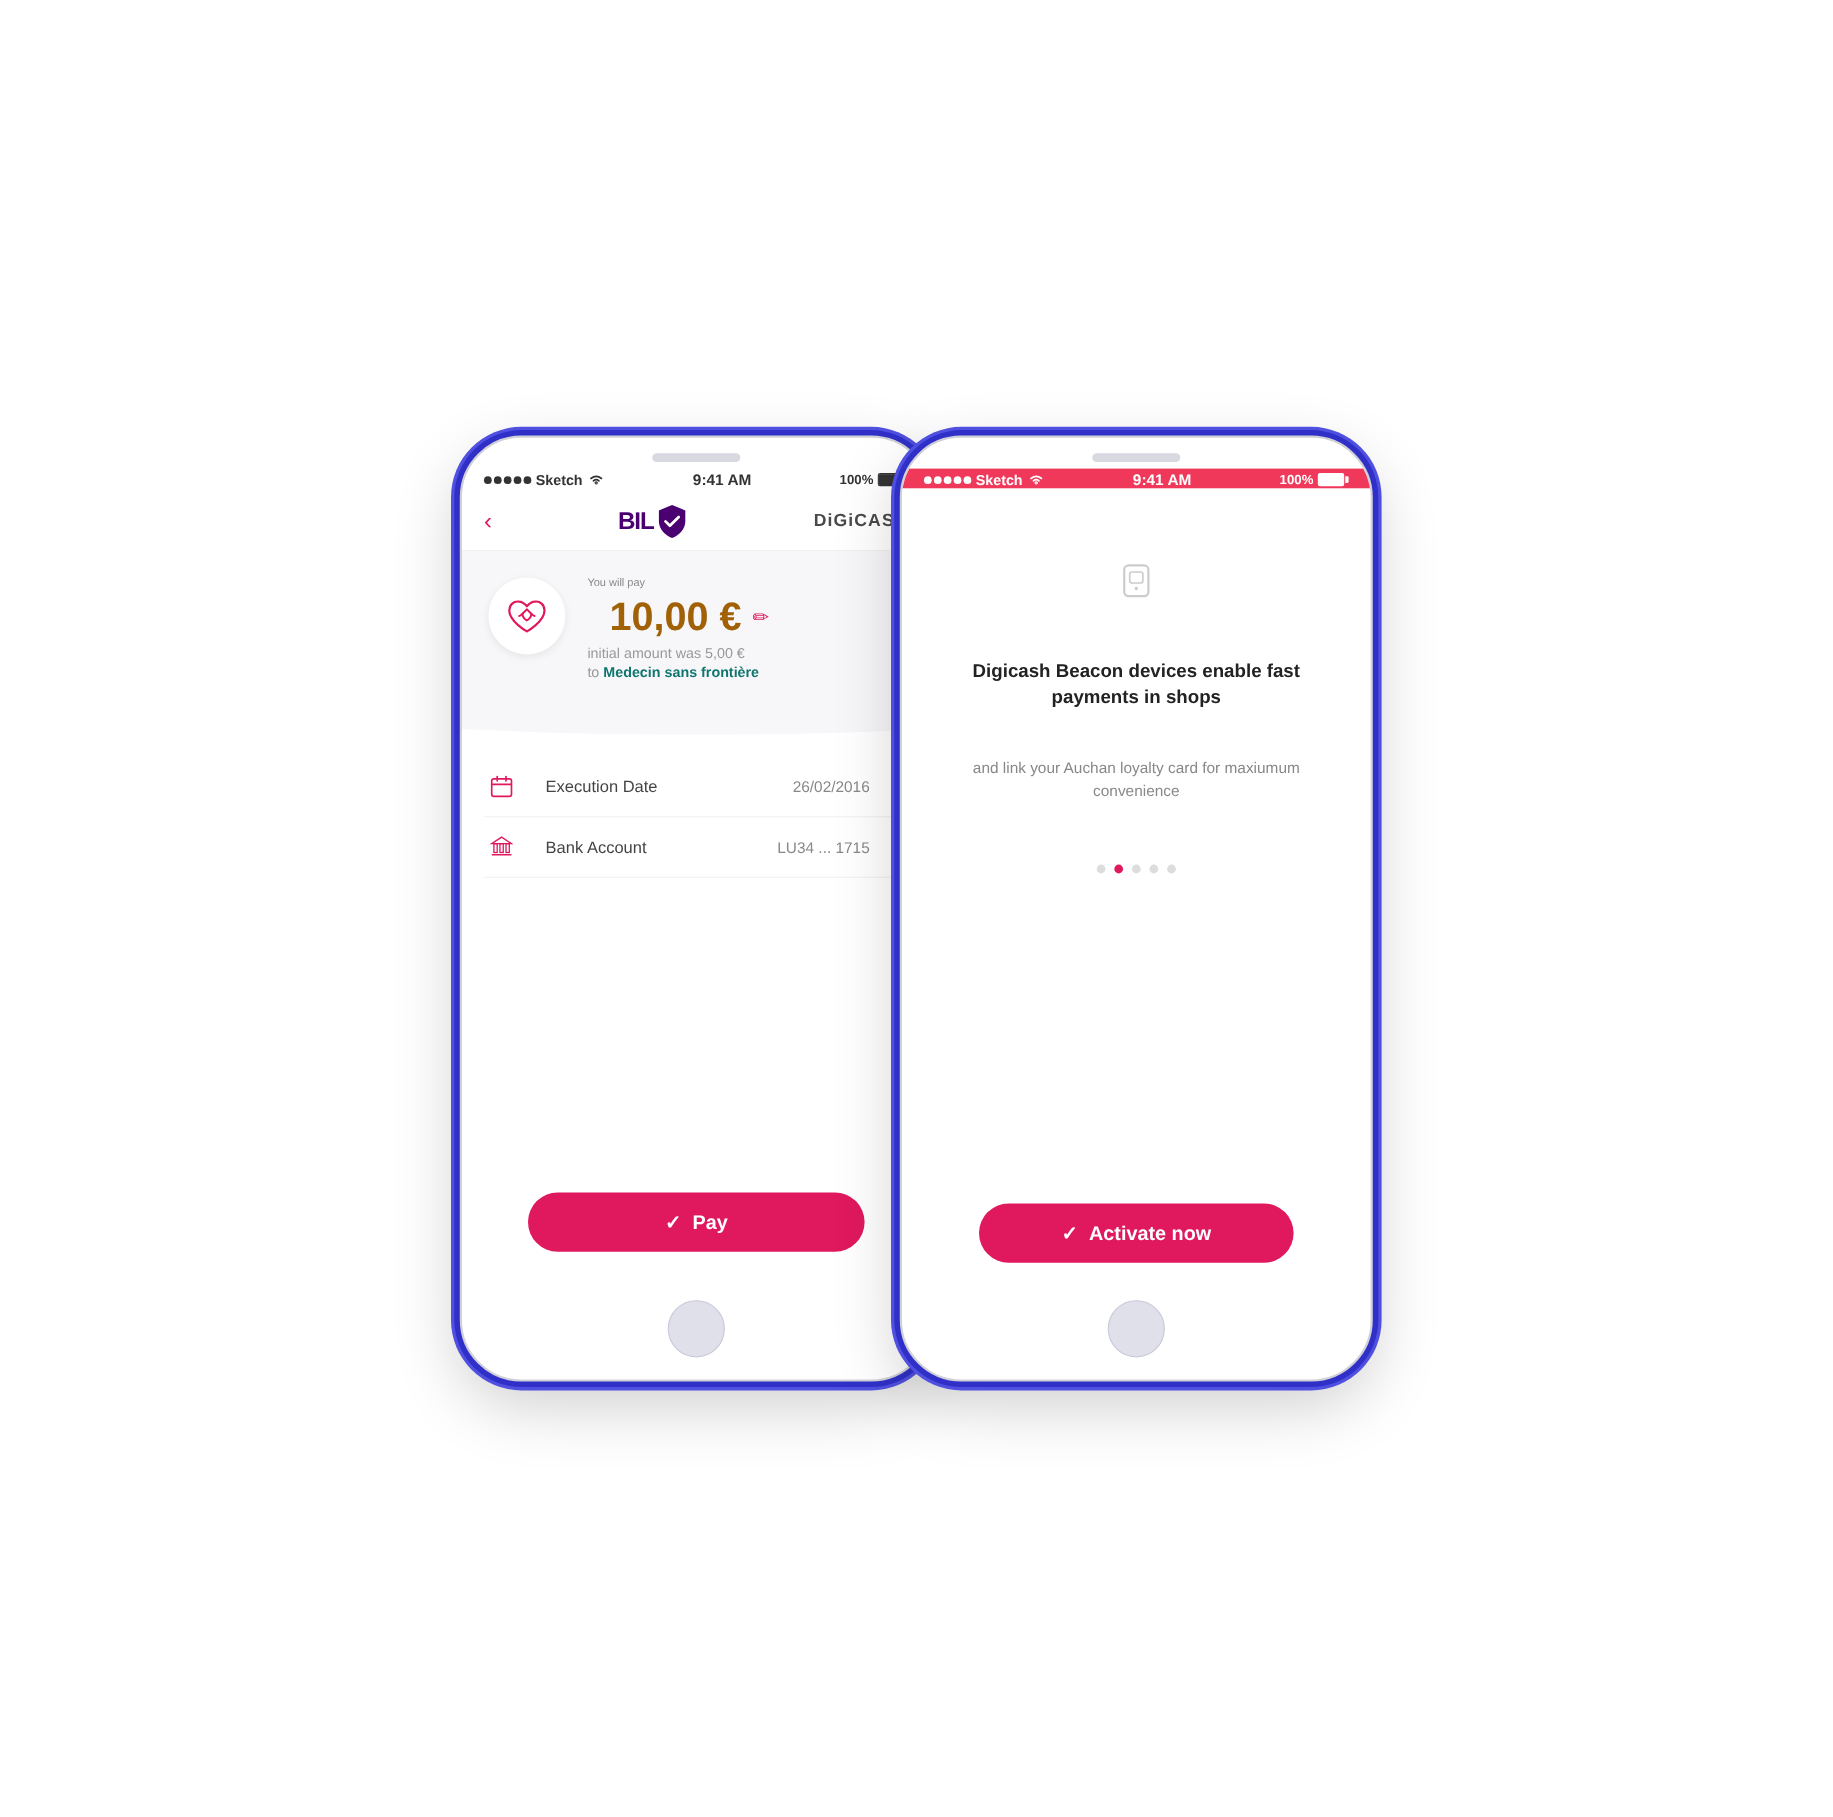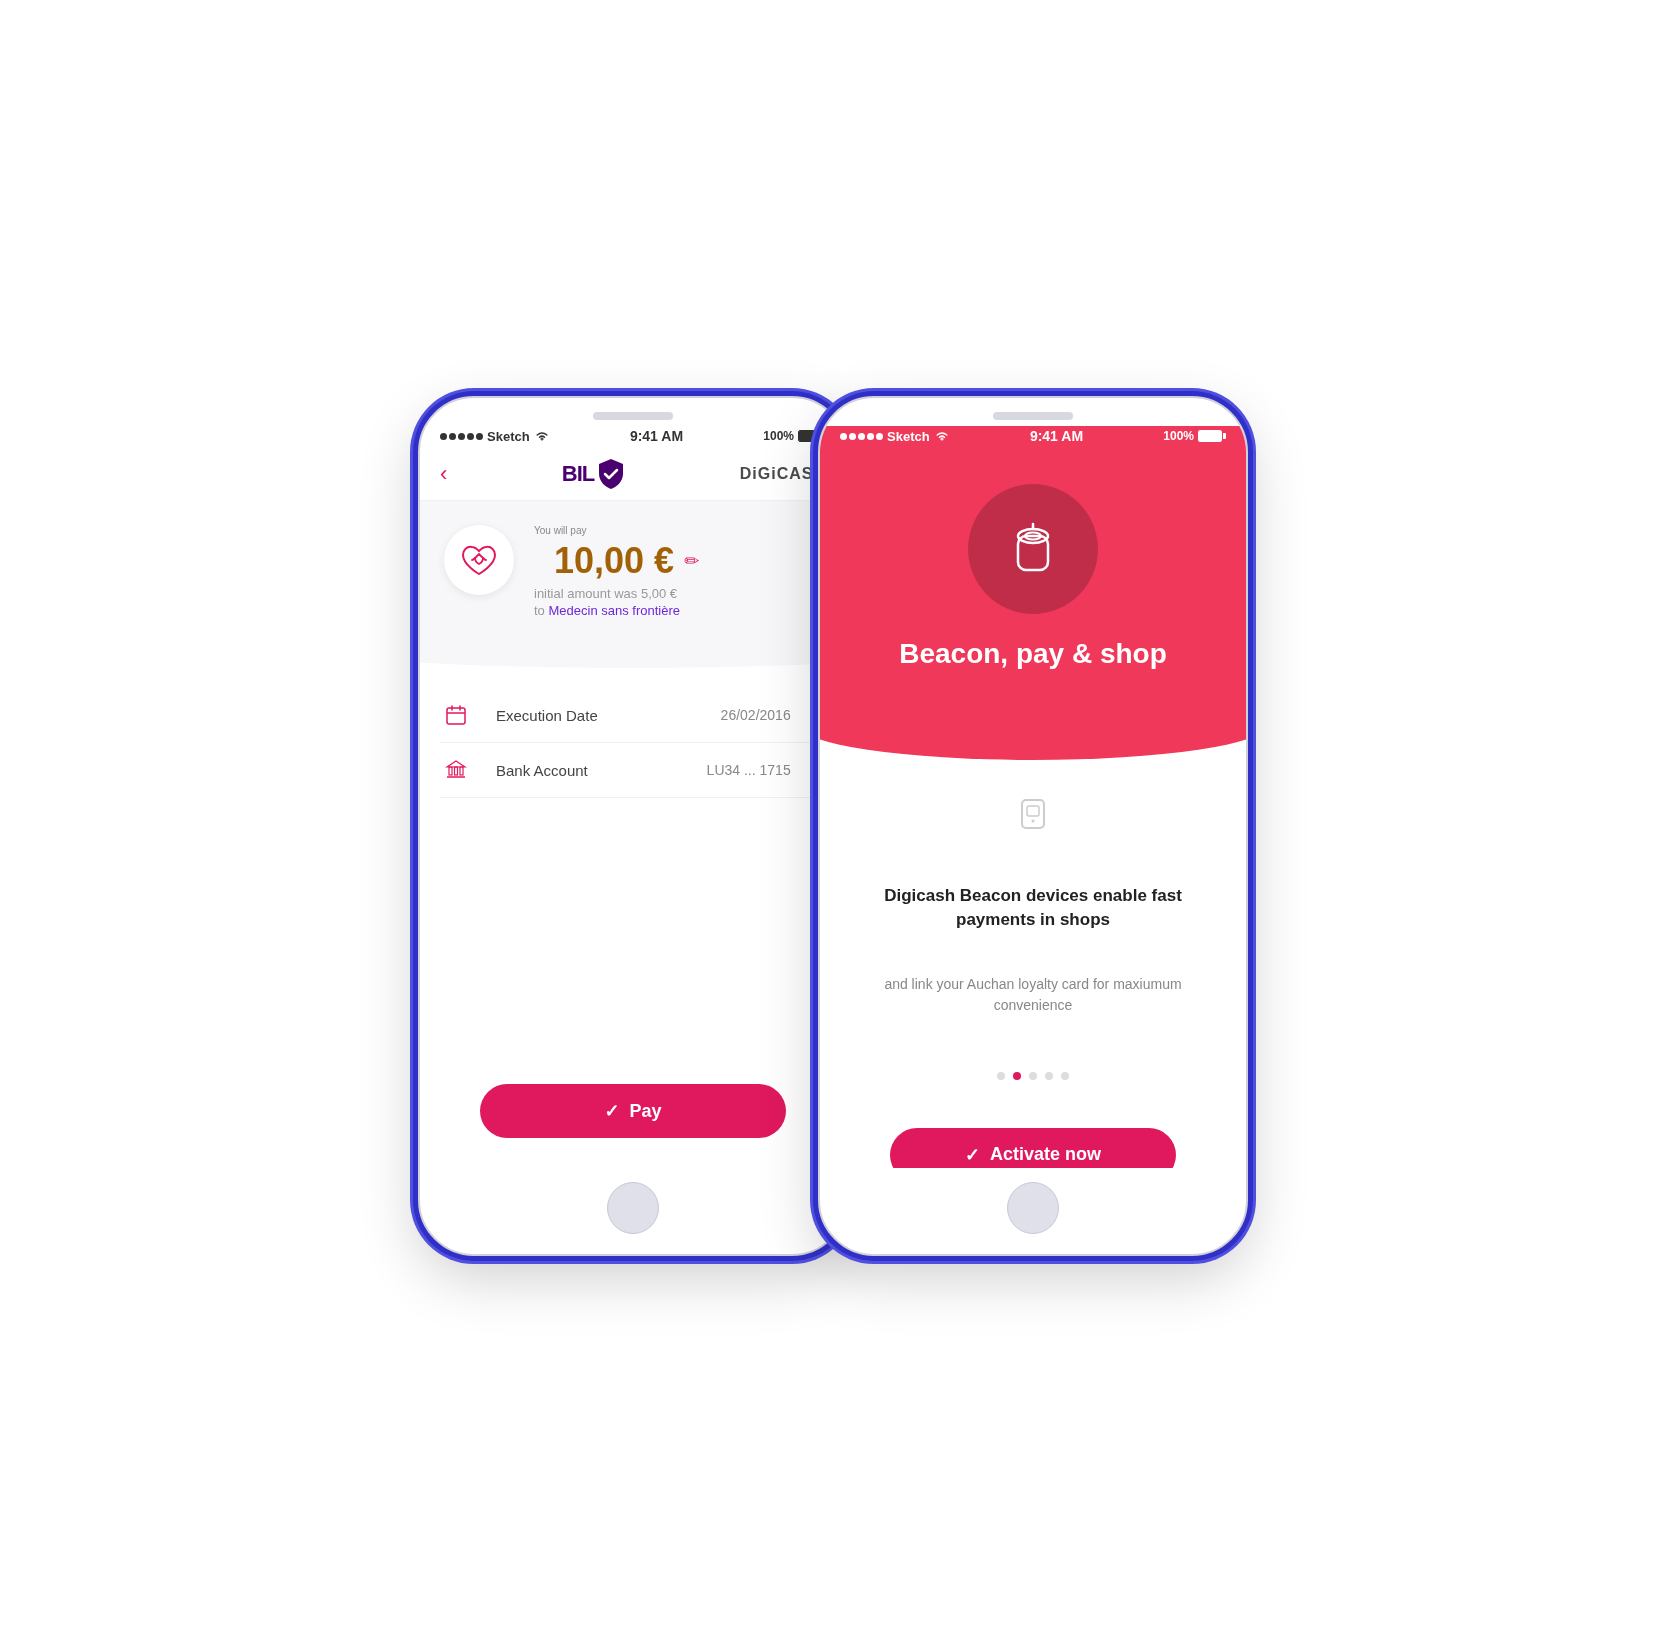--- a/index.html
+++ b/index.html
@@ -243,22 +243,22 @@
       margin-top: 4px;
     }
     .recipient {
       font-size: 13px;
       margin-top: 2px;
     }
     .recipient-label {
       color: #999;
     }
     .recipient-name {
-      color: #6d28d9;
-      font-weight: 400;
+      color: #0f766e;
+      font-weight: 700;
     }
 
     
     .details-list {
       margin-top: 40px;
       padding: 0 20px;
     }
     .detail-row {
       display: flex;
       align-items: center;
@@ -563,32 +563,20 @@
           <div class="battery-body" style="border-color:white;">
               <div class="battery-fill" style="background:white;"></div>
             </div>
           <div class="battery-tip" style="background:white;"></div>
         </div>
       </div>
     </div>
 
     <div class="right-screen">
 
-      <div class="hero-section">
-        <div class="beacon-circle">
-
-          <svg width="70" height="70" viewBox="0 0 70 70">
-            <rect x="20" y="22" width="30" height="34" rx="8" stroke="white" stroke-width="2.5" fill="none"></rect>
-            <ellipse cx="35" cy="22" rx="15" ry="7" stroke="white" stroke-width="2.5" fill="none"></ellipse>
-            <ellipse cx="35" cy="22" rx="8" ry="3.5" stroke="white" stroke-width="2" fill="none"></ellipse>
-            <line x1="35" y1="15" x2="35" y2="10" stroke="white" stroke-width="2.5" stroke-linecap="round"></line>
-          </svg>
-        </div>
-        <h2 class="hero-title">Beacon, pay &amp; shop</h2>
-      </div>
 
       <div class="content-section">
 
         <svg width="46" height="46" viewBox="0 0 46 46" style="margin-bottom:16px; color:#aaa;">
           <rect x="12" y="10" width="22" height="28" rx="4" stroke="#ccc" stroke-width="2" fill="none"></rect>
           <rect x="17" y="16" width="12" height="10" rx="2" stroke="#ccc" stroke-width="1.5" fill="none"></rect>
           <circle cx="23" cy="31" r="1.5" fill="#ccc"></circle>
         </svg>
 
         <div class="content-title">Digicash Beacon devices enable fast payments in shops</div>

